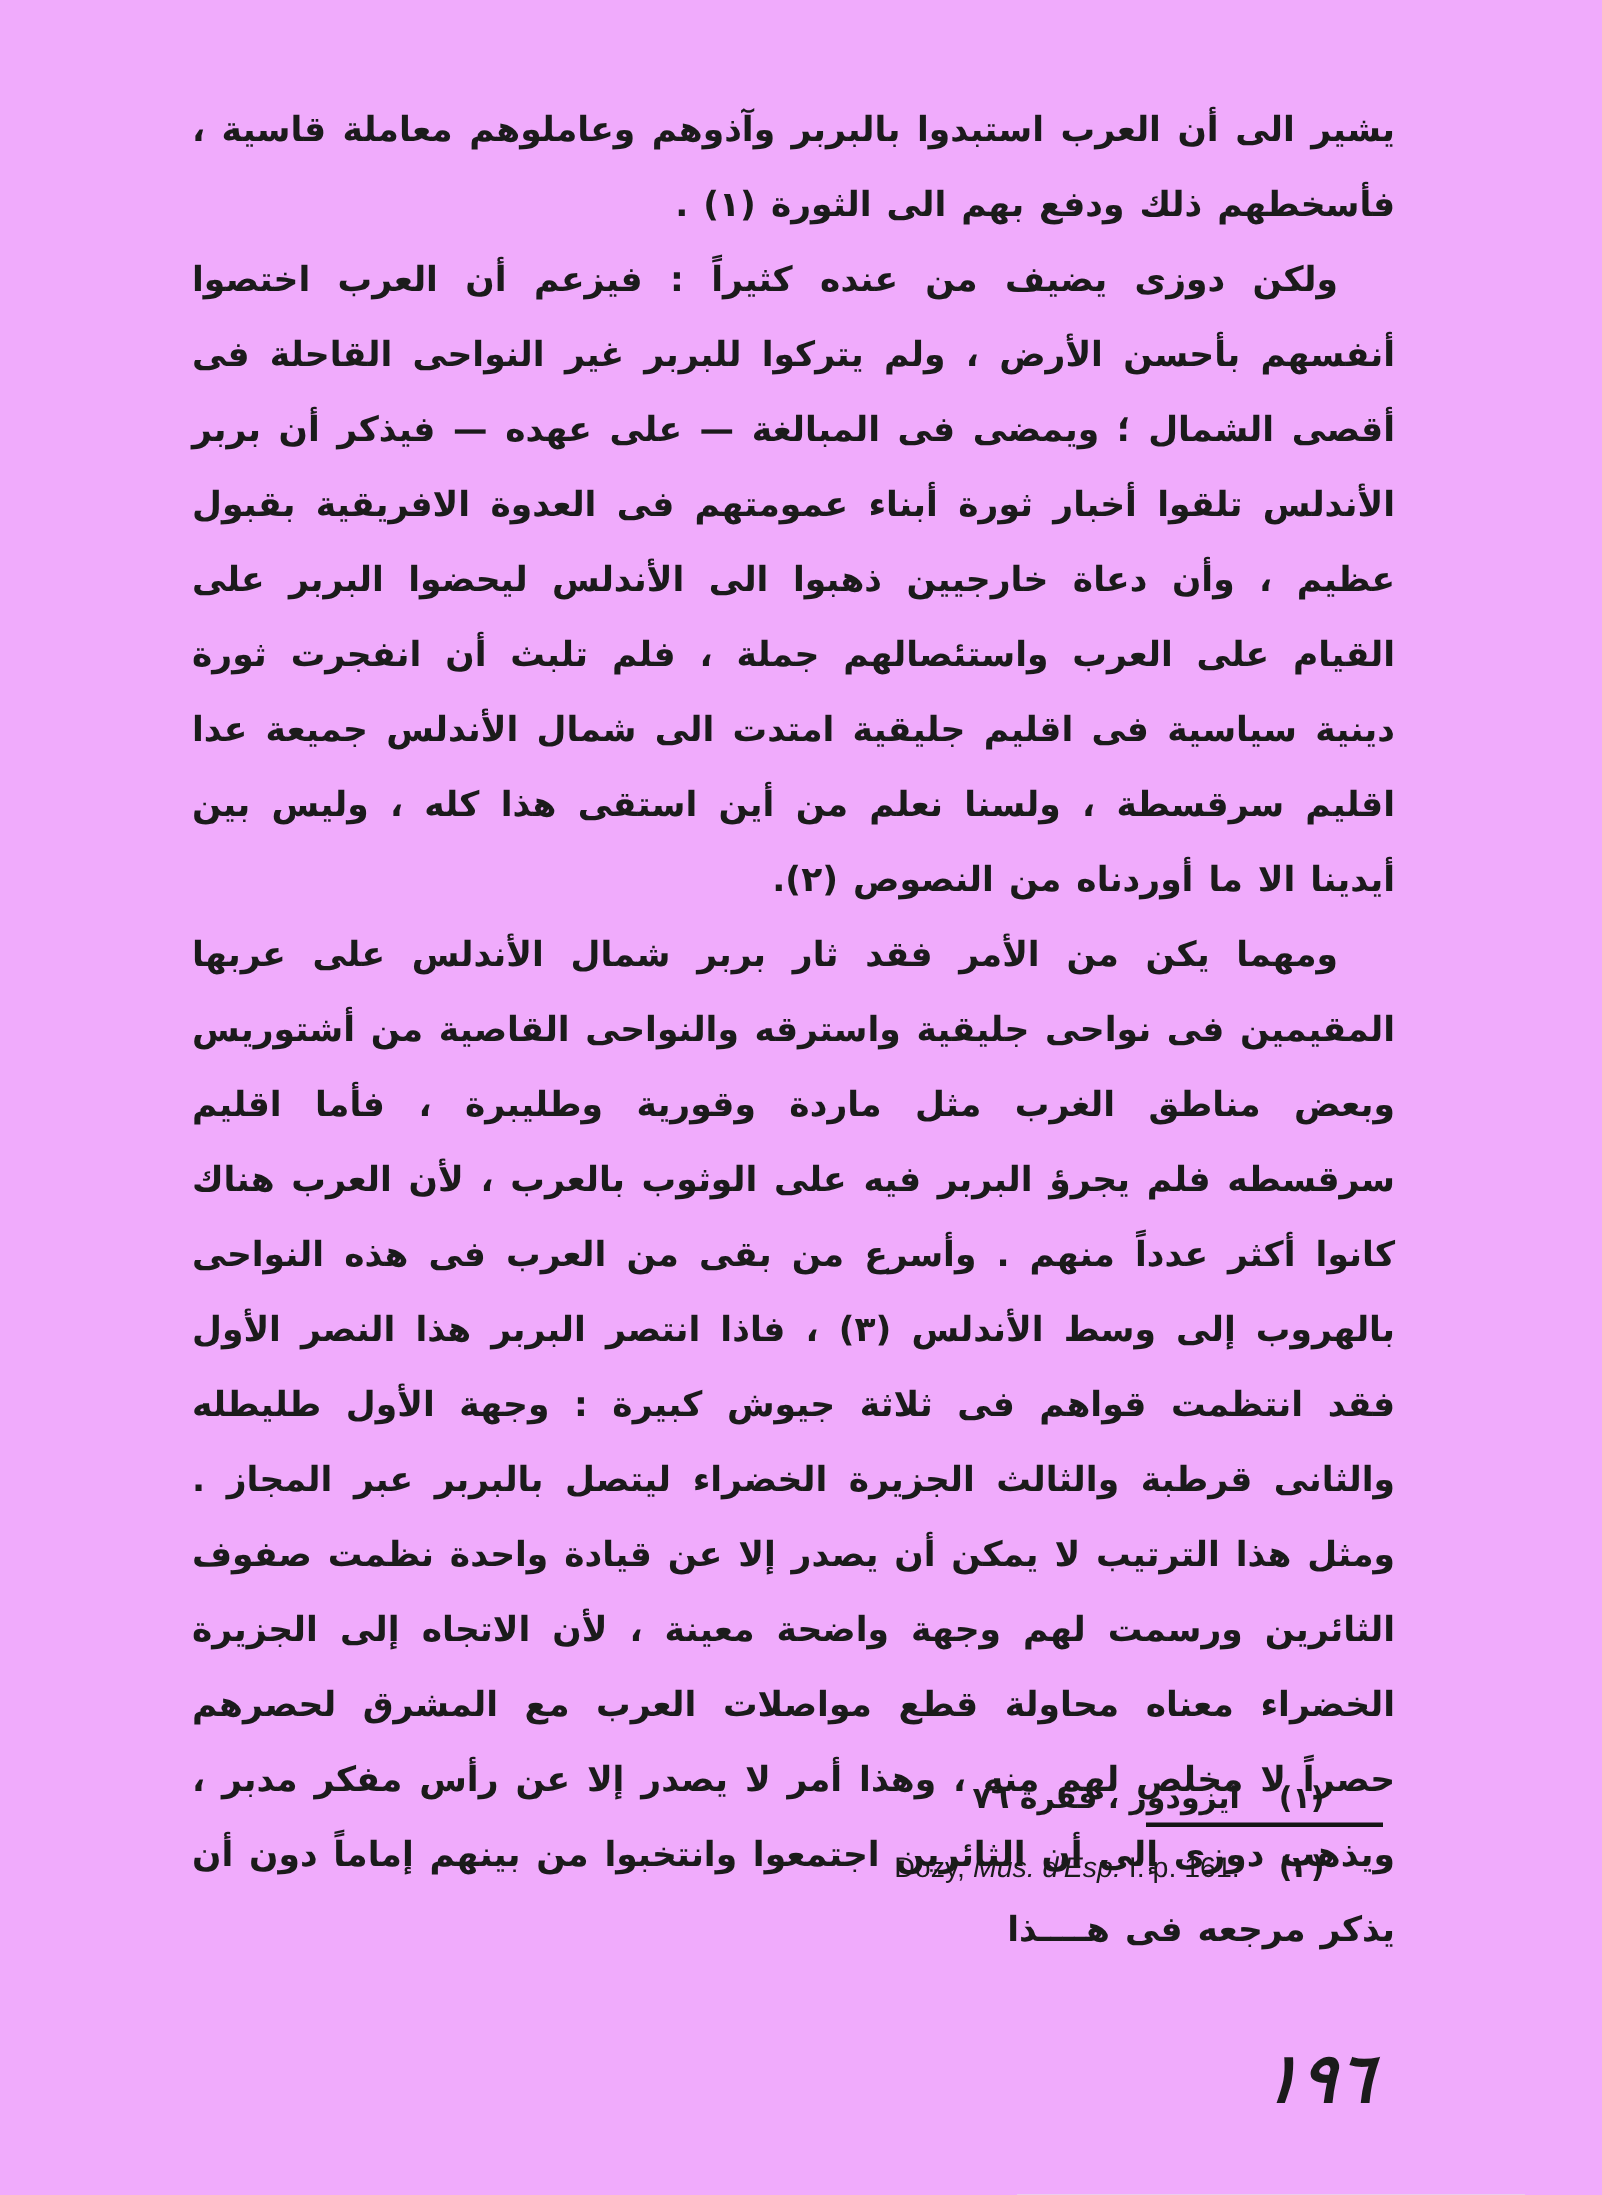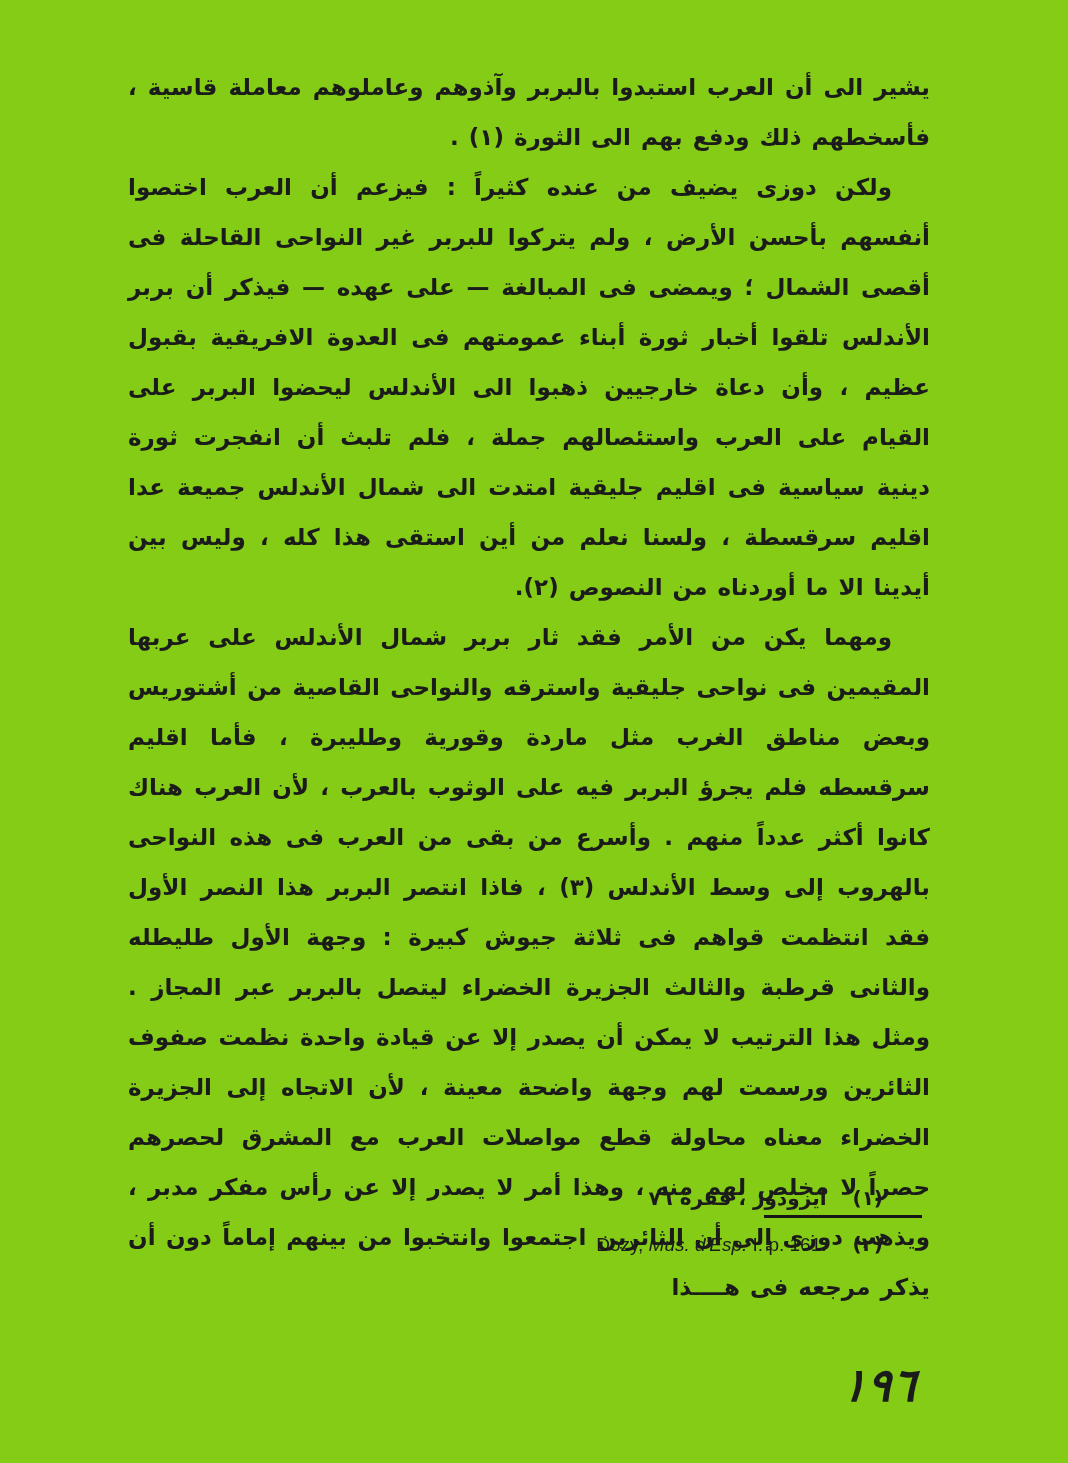--- a/index.html
+++ b/index.html
@@ -5,21 +5,21 @@
   html, body {
     margin: 0;
     padding: 0;
     background: #e9e7e2;
   }
   .page {
     position: relative;
     width: 1068px;
     height: 1463px;
     margin: 0 auto;
-    background: #84cc16;
+    background: #f0abfc;
     overflow: hidden;
     font-family: "DejaVu Sans", sans-serif;
     color: #1b1b1b;
   }
   .text-block {
     position: absolute;
     top: 62px;
     right: 138px;
     left: 128px;
     direction: rtl;

